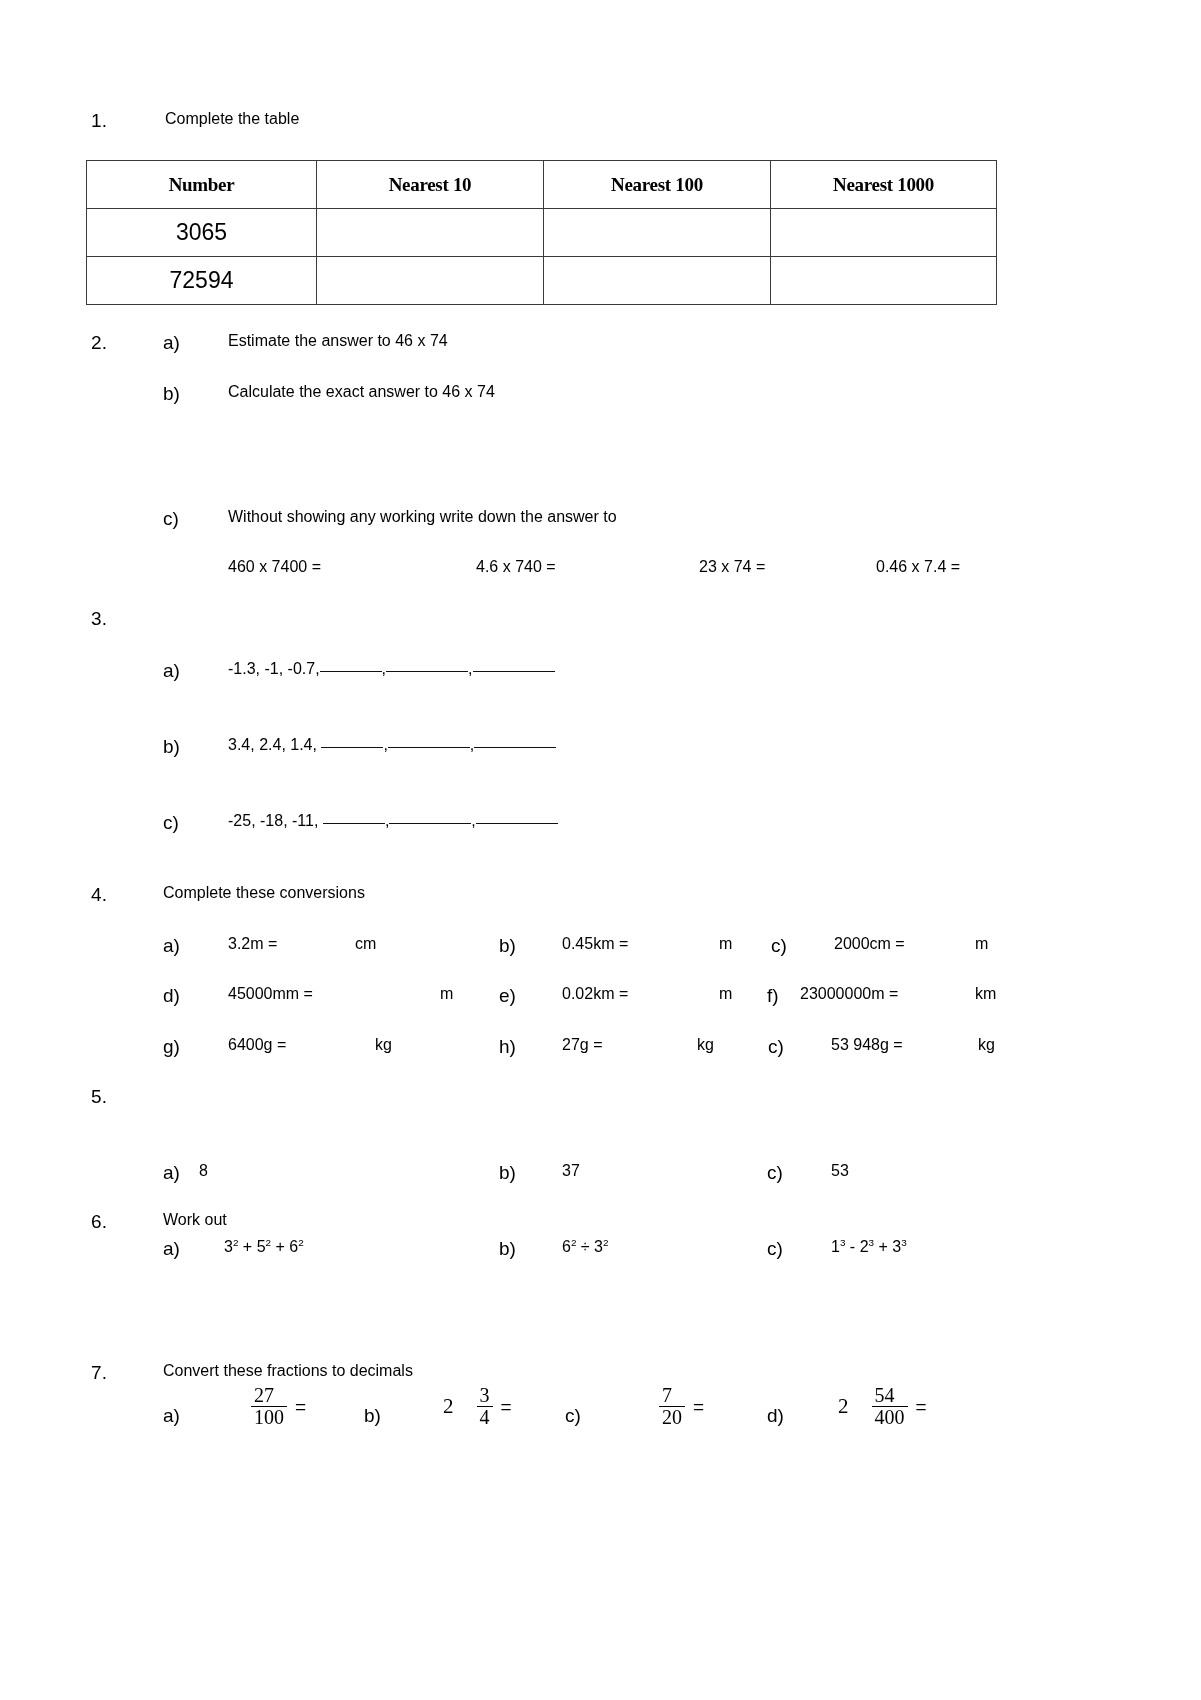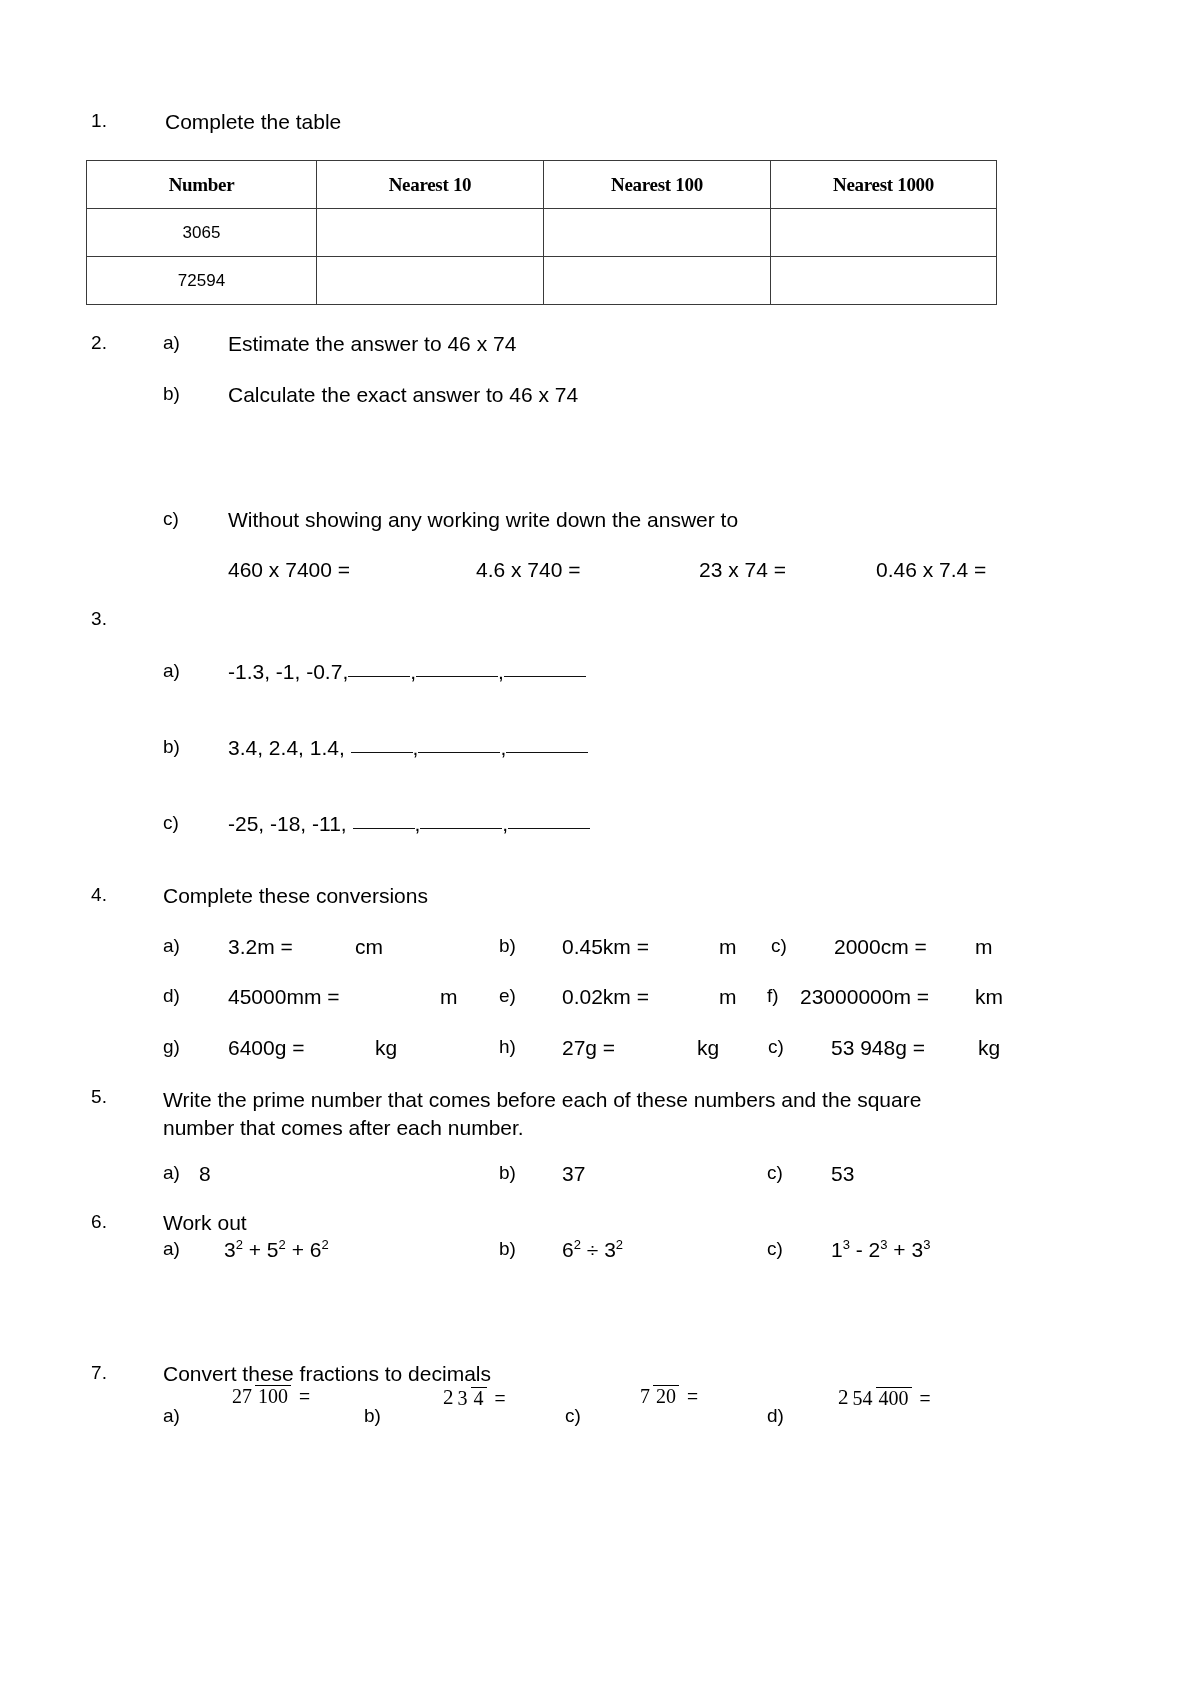--- a/index.html
+++ b/index.html
@@ -22,21 +22,21 @@
     position: absolute;
     font-size: 19px;
     letter-spacing: .2px;
   }
   .q-letter {
     position: absolute;
     font-size: 19px;
   }
   .q-text {
     position: absolute;
-    font-size: 21px;
+    font-size: 16px;
     white-space: nowrap;
   }
   .q-text.wrap {
     white-space: normal;
     line-height: 1.35;
   }
 
   
   .tbl {
     position: absolute;
@@ -53,21 +53,21 @@
     vertical-align: middle;
     padding: 0;
   }
   .tbl th {
     font-family: "Liberation Serif", serif;
     font-weight: bold;
     font-size: 19px;
     letter-spacing: -0.3px;
   }
   .tbl td {
-    font-size: 17px;
+    font-size: 23px;
     font-family: "Liberation Sans", sans-serif;
   }
   .tbl col.c1 { width: 230px; }
   .tbl col.c2 { width: 227px; }
   .tbl col.c3 { width: 227px; }
   .tbl col.c4 { width: 226px; }
 
   
   .blankline {
     display: inline-block;
@@ -84,26 +84,27 @@
     align-items: center;
     font-size: 19px;
   }
   .mixed-whole {
     font-family: "Liberation Serif", serif;
     font-size: 21px;
     padding-right: 1px;
   }
   .frac {
     display: inline-flex;
-    flex-direction: row;
-    align-items: flex-end;
+    flex-direction: column;
+    align-items: flex-start;
     font-family: "Liberation Serif", serif;
     font-size: 20px;
     line-height: 1.05;
     vertical-align: middle;
+    margin-left: 22px;
   }
   .frac .num { padding: 0 3px; }
   .frac .den { padding: 0 3px; border-top: 1.4px solid #000; }
   .eqsign { padding-left: 8px; font-size: 19px; }
 
   sup { font-size: 0.62em; vertical-align: super; line-height: 0; }
 </style>
 </head>
 <body>
 
@@ -209,21 +210,20 @@
 
   <span class="q-letter" style="left:499px; top:1036px;">h)</span>
   <span class="q-text" style="left:562px; top:1036px;">27g  =</span>
   <span class="q-text" style="left:697px; top:1036px;">kg</span>
 
   <span class="q-letter" style="left:768px; top:1036px;">c)</span>
   <span class="q-text" style="left:831px; top:1036px;">53 948g  =</span>
   <span class="q-text" style="left:978px; top:1036px;">kg</span>
 
   <span class="q-num" style="left:91px; top:1086px;">5.</span>
-  <span class="q-text wrap" style="left:163px; top:1086px; width:830px;">Write the prime number that comes before each of these numbers and the square number that comes after each number.</span>
 
   <span class="q-letter" style="left:163px; top:1162px;">a)</span>
   <span class="q-text" style="left:199px; top:1162px;">8</span>
 
   <span class="q-letter" style="left:499px; top:1162px;">b)</span>
   <span class="q-text" style="left:562px; top:1162px;">37</span>
 
   <span class="q-letter" style="left:767px; top:1162px;">c)</span>
   <span class="q-text" style="left:831px; top:1162px;">53</span>
 

